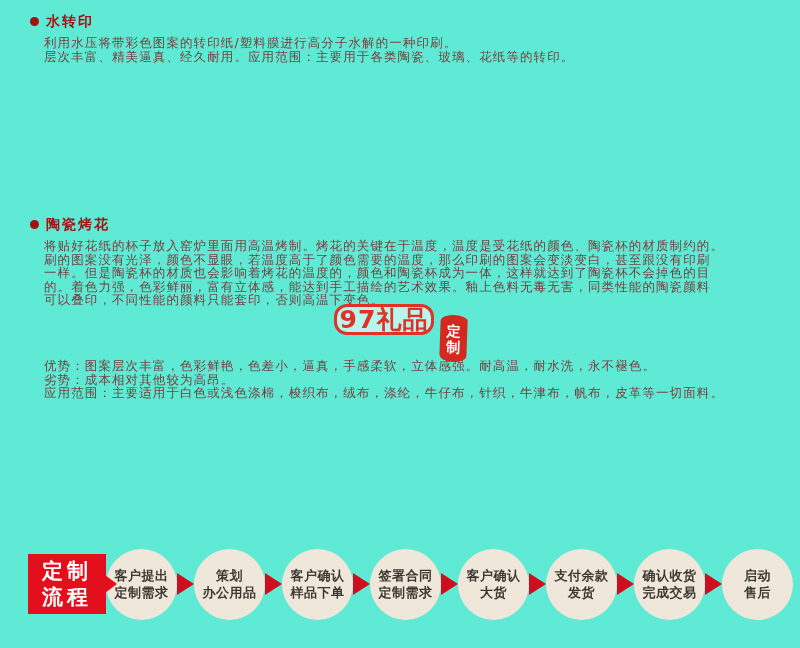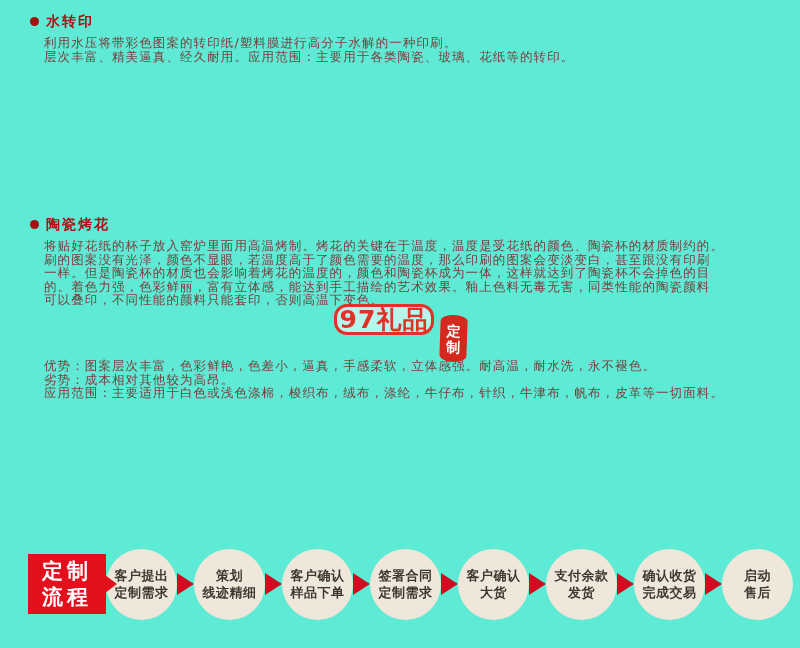--- a/index.html
+++ b/index.html
@@ -131,21 +131,21 @@
     </div>
 
     <div class="flow-step">
       <div>客户提出</div>
       <div>定制需求</div>
     </div>
     <div class="flow-arrow"></div>
 
     <div class="flow-step">
       <div>策划</div>
-      <div>线迹精细</div>
+      <div>办公用品</div>
     </div>
     <div class="flow-arrow"></div>
 
     <div class="flow-step">
       <div>客户确认</div>
       <div>样品下单</div>
     </div>
     <div class="flow-arrow"></div>
 
     <div class="flow-step">

